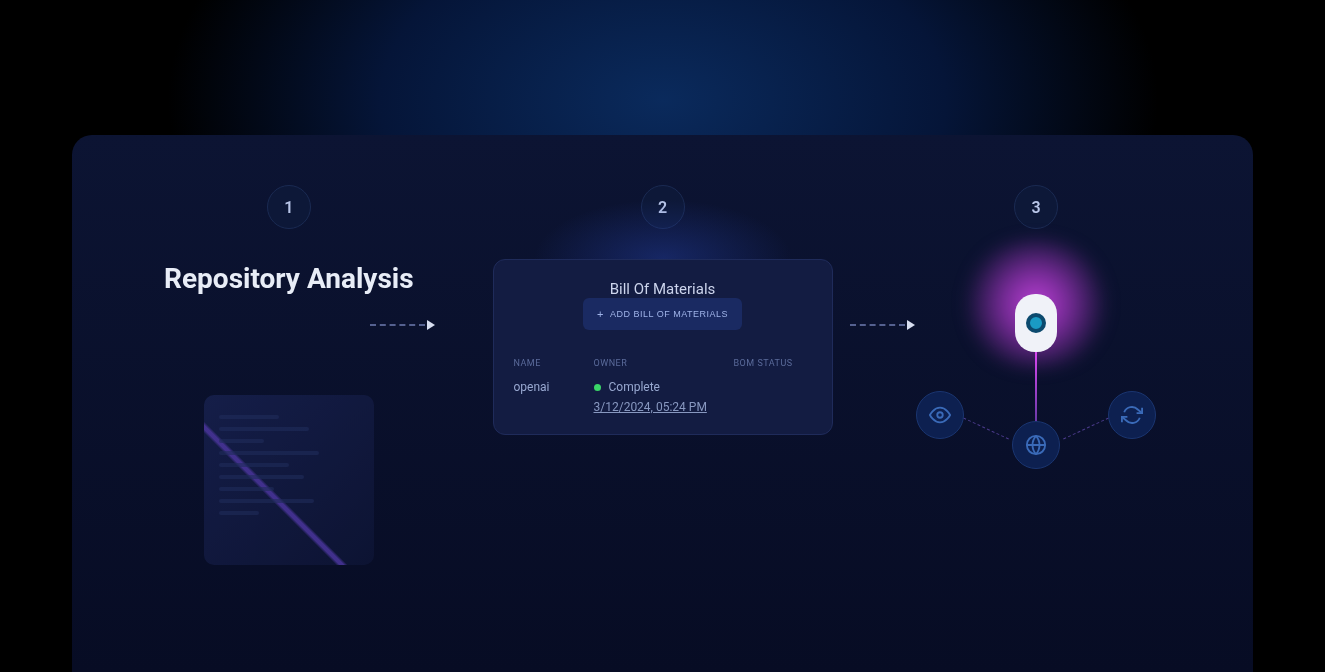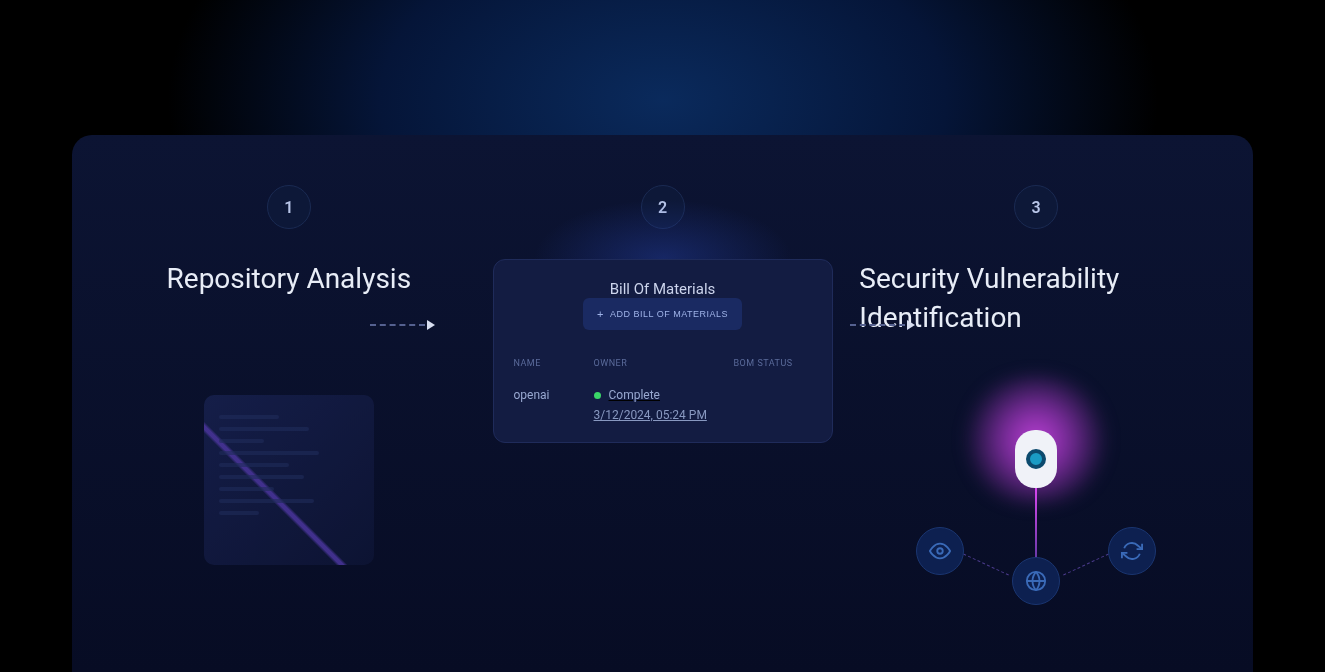--- a/index.html
+++ b/index.html
@@ -50,22 +50,22 @@
   align-items: center;
   justify-content: center;
   color: #b8c5e8;
   font-size: 16px;
   font-weight: 600;
   margin-bottom: 30px;
 }
 .step-title {
   color: #e8edf7;
   font-size: 28px;
-  font-weight: 400;
-  text-align: left;
+  font-weight: 700;
+  text-align: right;
   line-height: 1.4;
   margin-bottom: 56px;
   min-height: 80px;
 }
 .visual {
   width: 100%;
   display: flex;
   justify-content: center;
   position: relative;
 }
@@ -137,33 +137,33 @@
   border-radius: 6px;
   display: flex;
   align-items: center;
   gap: 6px;
   cursor: pointer;
 }
 .add-btn .plus { font-size: 11px; }
 .bom-grid {
   display: grid;
   grid-template-columns: 70px 130px 1fr;
-  gap: 20px 10px;
+  gap: 12px 10px;
   font-size: 11px;
 }
 .bom-label {
   color: #5a6a9a;
   font-size: 9px;
   letter-spacing: 0.5px;
 }
 .bom-val {
   color: #98a8d0;
   font-size: 12px;
 }
-.status-row { display: flex; align-items: center; gap: 8px; text-decoration: underline; }
+.status-row { display: flex; align-items: center; gap: 8px; }
 .status-dot {
   width: 7px; height: 7px; border-radius: 50%;
   background: #3ad668;
 }
 .bom-time {
   color: #8898c0;
   font-size: 12px;
   margin-top: 6px;
   text-decoration: underline;
 }
@@ -301,21 +301,20 @@
             </div>
             <div class="bom-time">3/12/2024, 05:24 PM</div>
           </div>
         </div>
       </div>
     </div>
   </div>
 
   <div class="step">
     <div class="badge">3</div>
-    <div class="step-title">Security Vulnerability Identification</div>
     <div class="visual">
       <div class="sec-visual">
         <div class="sec-glow"></div>
         <div class="sec-center">
           <div class="sec-eye"></div>
         </div>
         <div class="sec-line"></div>
         <div class="sec-conn conn-l"></div>
         <div class="sec-conn conn-r"></div>
         <div class="sec-node node-left">

